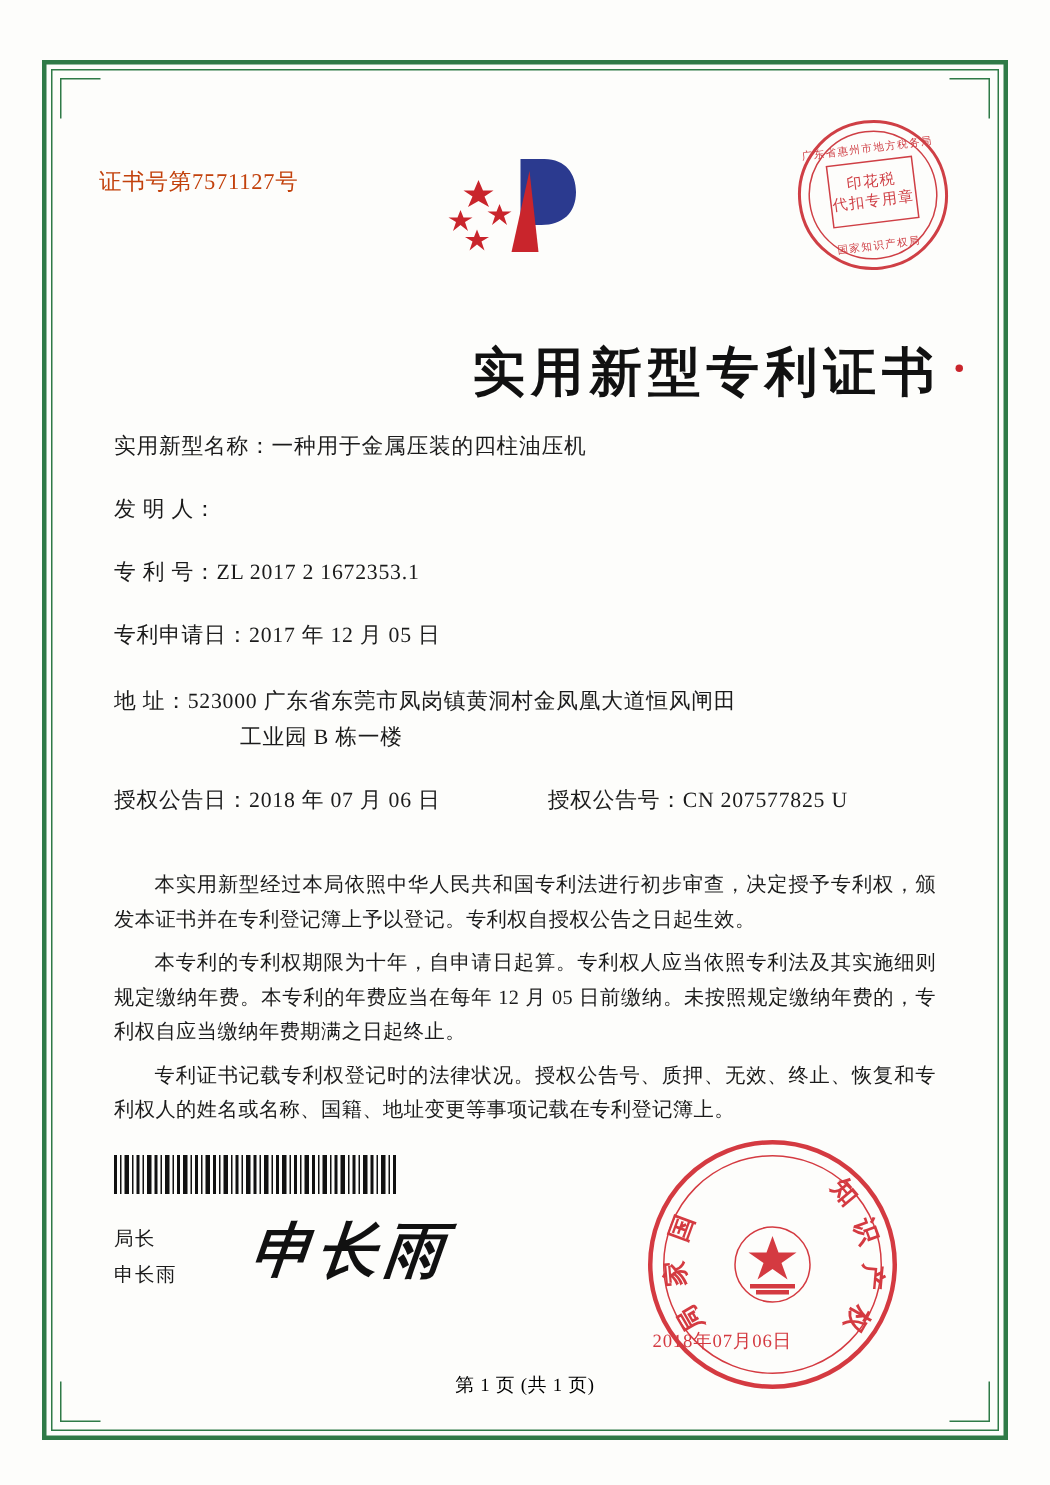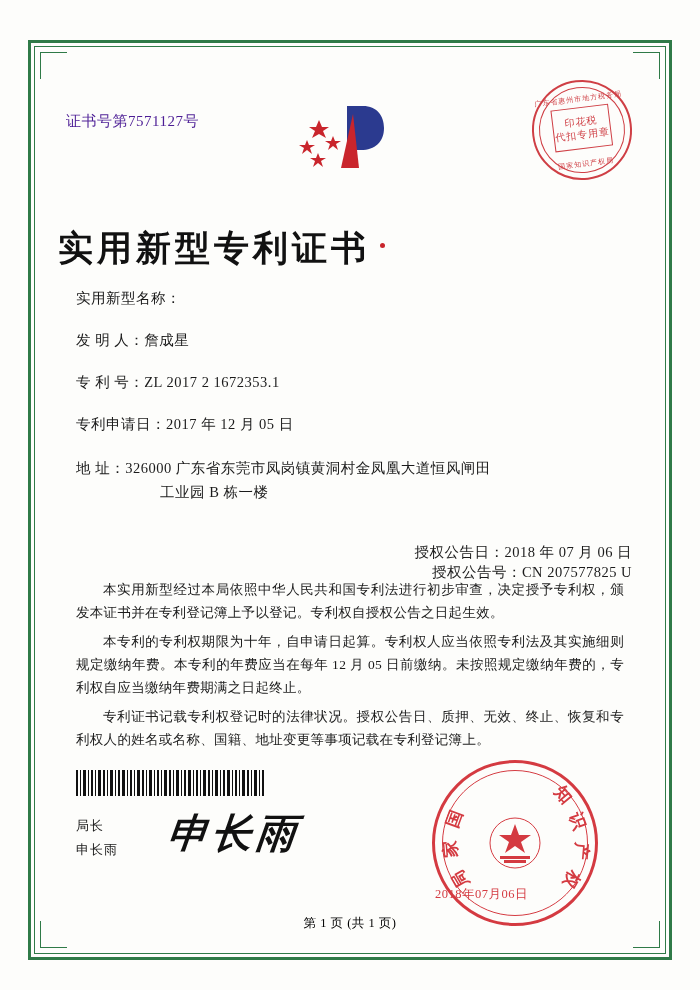--- a/index.html
+++ b/index.html
@@ -60,21 +60,21 @@
     bottom: 52px;
   }
 
   
   .cert-no {
     position: absolute;
     left: 8px;
     top: 42px;
     font-size: 15px;
     letter-spacing: 0.5px;
-    color: #4c1d95;
+    color: #c2410c;
   }
 
   
   .top-seal {
     position: absolute;
     right: 10px;
     top: 10px;
     width: 96px;
     height: 96px;
     border: 2px solid #c9252c;
@@ -126,24 +126,24 @@
     position: absolute;
     left: 50%;
     top: 28px;
     transform: translateX(-50%);
     width: 130px;
     height: 80px;
   }
 
   .title {
     position: absolute;
-    left: 0;
+    left: 16px;
     right: 0;
     top: 132px;
-    text-align: left;
+    text-align: right;
     font-size: 35px;
     font-weight: bold;
     letter-spacing: 4px;
     color: #111;
   }
   .title-dot {
     display: inline-block;
     width: 5px;
     height: 5px;
     background: #c9252c;
@@ -157,21 +157,21 @@
     position: absolute;
     left: 18px;
     right: 10px;
     top: 218px;
     font-size: 14.5px;
     line-height: 20px;
   }
   .field-row {
     display: flex;
     margin-bottom: 22px;
-    align-items: flex-end;
+    align-items: center;
   }
   .field-label {
     flex: 0 0 auto;
     white-space: pre;
     letter-spacing: 0.5px;
   }
   .field-value {
     flex: 1 1 auto;
     letter-spacing: 0.5px;
   }
@@ -328,63 +328,63 @@
       </div>
       <div class="arc-bottom">国家知识产权局</div>
     </div>
 
     <h1 class="title"><span>实用新型专利证书</span><span class="title-dot"></span></h1>
 
     <div class="fields">
 
       <div class="field-row">
         <span class="field-label">实用新型名称：</span>
+        <span class="field-value">一种用于金属压装的四柱油压机</span>
       </div>
 
       <div class="field-row">
         <span class="field-label">发 明 人：</span>
-        <span class="field-value">詹成星</span>
       </div>
 
       <div class="field-row">
         <span class="field-label">专 利 号：</span>
         <span class="field-value">ZL 2017 2 1672353.1</span>
       </div>
 
       <div class="field-row">
         <span class="field-label">专利申请日：</span>
         <span class="field-value">2017 年 12 月 05 日</span>
       </div>
 
 
       <div>
         <div class="field-row" style="margin-bottom:0;margin-top:24px;">
           <span class="field-label">地 址：</span>
-          <span class="field-value">326000  广东省东莞市凤岗镇黄洞村金凤凰大道恒风闸田</span>
+          <span class="field-value">523000  广东省东莞市凤岗镇黄洞村金凤凰大道恒风闸田</span>
         </div>
         <div class="addr-cont">工业园 B 栋一楼</div>
       </div>
 
-      <div class="field-row split" style="margin-top:40px;flex-direction:column;">
+      <div class="field-row split" style="margin-top:22px;">
         <span class="half">
           <span class="field-label">授权公告日：</span>
           <span class="field-value">2018 年 07 月 06 日</span>
         </span>
         <span class="half second">
           <span class="field-label">授权公告号：</span>
           <span class="field-value">CN 207577825 U</span>
         </span>
       </div>
 
     </div>
 
     <div class="paras">
       <p>本实用新型经过本局依照中华人民共和国专利法进行初步审查，决定授予专利权，颁发本证书并在专利登记簿上予以登记。专利权自授权公告之日起生效。</p>
       <p>本专利的专利权期限为十年，自申请日起算。专利权人应当依照专利法及其实施细则规定缴纳年费。本专利的年费应当在每年 12 月 05 日前缴纳。未按照规定缴纳年费的，专利权自应当缴纳年费期满之日起终止。</p>
-      <p>专利证书记载专利权登记时的法律状况。授权公告日、质押、无效、终止、恢复和专利权人的姓名或名称、国籍、地址变更等事项记载在专利登记簿上。</p>
+      <p>专利证书记载专利权登记时的法律状况。授权公告号、质押、无效、终止、恢复和专利权人的姓名或名称、国籍、地址变更等事项记载在专利登记簿上。</p>
     </div>
 
     <div class="barcode">
       <svg viewBox="0 0 190 26" width="190" height="26" preserveAspectRatio="none">
         <g fill="#111">
           <rect x="0" y="0" width="2" height="26"></rect>
             <rect x="4" y="0" width="1" height="26"></rect>
           <rect x="7" y="0" width="3" height="26"></rect>
             <rect x="12" y="0" width="1" height="26"></rect>
           <rect x="15" y="0" width="2" height="26"></rect>

